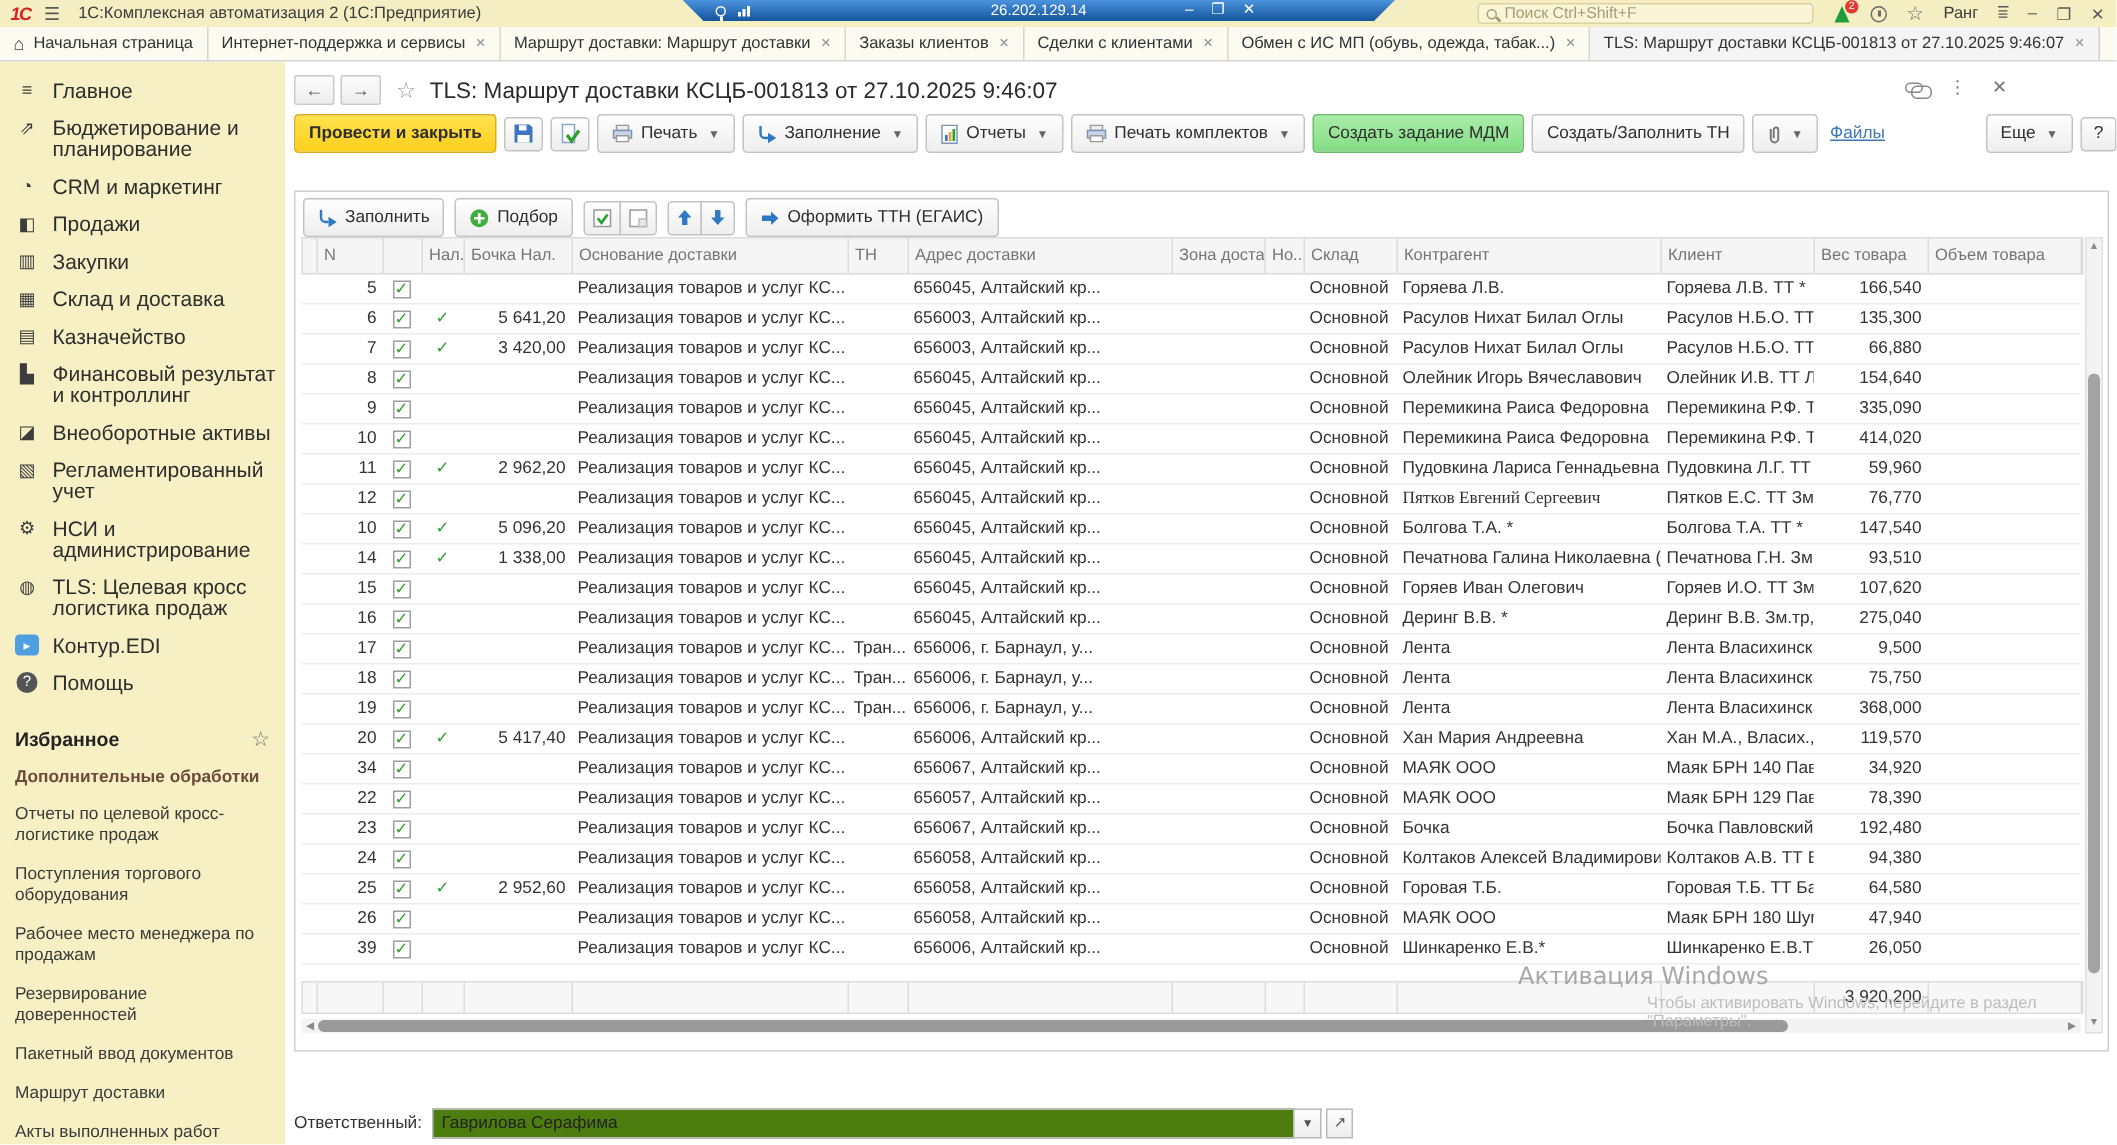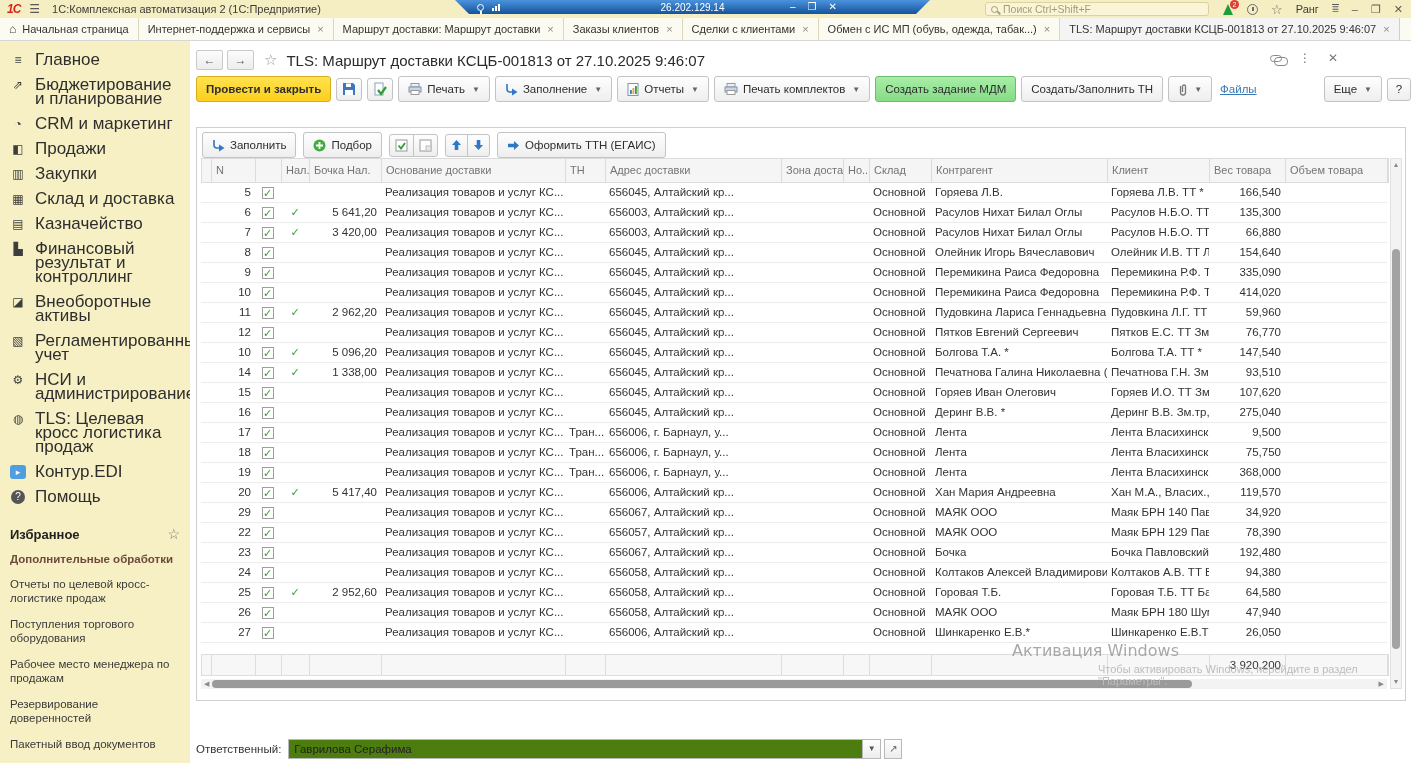--- a/index.html
+++ b/index.html
@@ -40,21 +40,21 @@
   .app-tab.active{background:#f4f4f4;border-right-color:#cfcfcf}
   .home-ico{margin-right:6px;color:#444;font-size:12px}
   .tab-close{margin-left:7px;color:#8a8a8a;font-size:11px}
 
   
   .sidebar{position:absolute;left:0;top:41px;width:190px;bottom:0;background:#f7f0c4;padding-top:7px;overflow:hidden}
   .nav-item{display:flex;padding:5px 6px 6px 10px;line-height:14px;align-items:flex-start}
   .nav-ico{width:16px;min-width:16px;margin-right:9px;text-align:center;color:#3d3d3d;font-size:12px;line-height:14px}
   .nav-ico.kontur{background:#4f9ee0;color:#fff;border-radius:3px;font-size:9px;height:14px}
   .nav-ico.help{background:#555;color:#fff;border-radius:50%;font-size:10px;height:14px;width:14px;min-width:14px;margin-left:1px;margin-right:10px}
-  .nav-label{font-size:17px;color:#2e2e2e}
+  .nav-label{font-size:14px;color:#2e2e2e}
   .fav{margin-top:8px;padding:8px 10px 0 10px}
   .fav-head{display:flex;justify-content:space-between;align-items:center;font-weight:bold;font-size:13px;color:#222}
   .fav-star{color:#777;font-weight:normal;font-size:14px}
   .fav-group{font-weight:bold;font-size:11.5px;color:#6d4a3a;margin:11px 0 0}
   .fav-link{font-size:11.5px;color:#3a3a3a;margin-top:12px;line-height:14px}
   .fav-link.underl{}
 
   
   .main{position:absolute;left:190px;top:41px;right:0;bottom:0;background:#fff}
   .doc-header{position:absolute;top:7px;left:6px;height:24px;display:flex;align-items:center}
@@ -564,21 +564,21 @@
             <span class="cb checked"></span>
           </span>
           <span class="td center" style="width: 28px;"></span>
           <span class="td right" style="width: 72px;"></span>
           <span class="td" style="width: 184px;">Реализация товаров и услуг КС...</span>
           <span class="td" style="width: 40px;"></span>
           <span class="td" style="width: 176px;">656045, Алтайский кр...</span>
           <span class="td" style="width: 62px;"></span>
           <span class="td" style="width: 26px;"></span>
           <span class="td" style="width: 62px;">Основной</span>
-          <span class="td" style="width: 176px;">Пятков Евгений Сергеевич</span>
+          <span class="td" style="width: 176px; font-family: Liberation Serif, serif;">Пятков Евгений Сергеевич</span>
           <span class="td" style="width: 102px;">Пятков Е.С. ТТ Зм. т...</span>
           <span class="td right" style="width: 76px;">76,770</span>
           <span class="td" style="width: 102px;"></span>
         </div>
         <div class="tr">
           <span class="td" style="width: 10px;"></span>
           <span class="td right" style="width: 44px;">10</span>
           <span class="td center" style="width: 26px;">
             <span class="cb checked"></span>
           </span>
@@ -729,21 +729,21 @@
           <span class="td" style="width: 62px;"></span>
           <span class="td" style="width: 26px;"></span>
           <span class="td" style="width: 62px;">Основной</span>
           <span class="td" style="width: 176px;">Хан Мария Андреевна</span>
           <span class="td" style="width: 102px;">Хан М.А., Власих.,89</span>
           <span class="td right" style="width: 76px;">119,570</span>
           <span class="td" style="width: 102px;"></span>
         </div>
         <div class="tr">
           <span class="td" style="width: 10px;"></span>
-          <span class="td right" style="width: 44px;">29</span>
+          <span class="td right" style="width: 44px;">34</span>
           <span class="td center" style="width: 26px;">
             <span class="cb checked"></span>
           </span>
           <span class="td center" style="width: 28px;"></span>
           <span class="td right" style="width: 72px;"></span>
           <span class="td" style="width: 184px;">Реализация товаров и услуг КС...</span>
           <span class="td" style="width: 40px;"></span>
           <span class="td" style="width: 176px;">656067, Алтайский кр...</span>
           <span class="td" style="width: 62px;"></span>
           <span class="td" style="width: 26px;"></span>
@@ -845,21 +845,21 @@
           <span class="td" style="width: 62px;"></span>
           <span class="td" style="width: 26px;"></span>
           <span class="td" style="width: 62px;">Основной</span>
           <span class="td" style="width: 176px;">МАЯК ООО</span>
           <span class="td" style="width: 102px;">Маяк БРН 180 Шум...</span>
           <span class="td right" style="width: 76px;">47,940</span>
           <span class="td" style="width: 102px;"></span>
         </div>
         <div class="tr">
           <span class="td" style="width: 10px;"></span>
-          <span class="td right" style="width: 44px;">27</span>
+          <span class="td right" style="width: 44px;">39</span>
           <span class="td center" style="width: 26px;">
             <span class="cb checked"></span>
           </span>
           <span class="td center" style="width: 28px;"></span>
           <span class="td right" style="width: 72px;"></span>
           <span class="td" style="width: 184px;">Реализация товаров и услуг КС...</span>
           <span class="td" style="width: 40px;"></span>
           <span class="td" style="width: 176px;">656006, Алтайский кр...</span>
           <span class="td" style="width: 62px;"></span>
           <span class="td" style="width: 26px;"></span>

